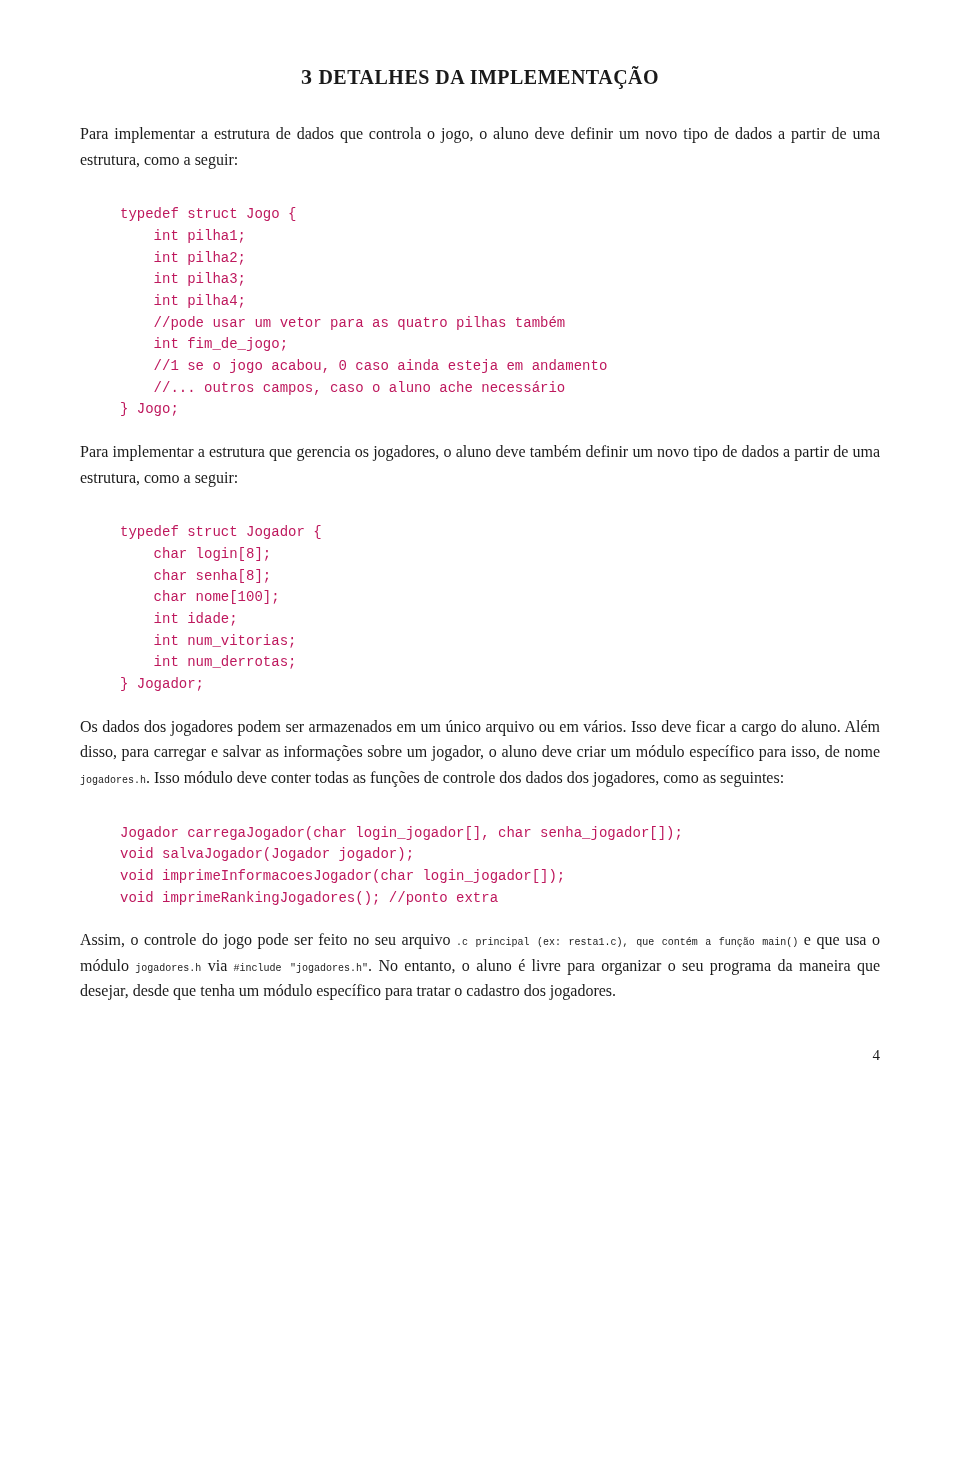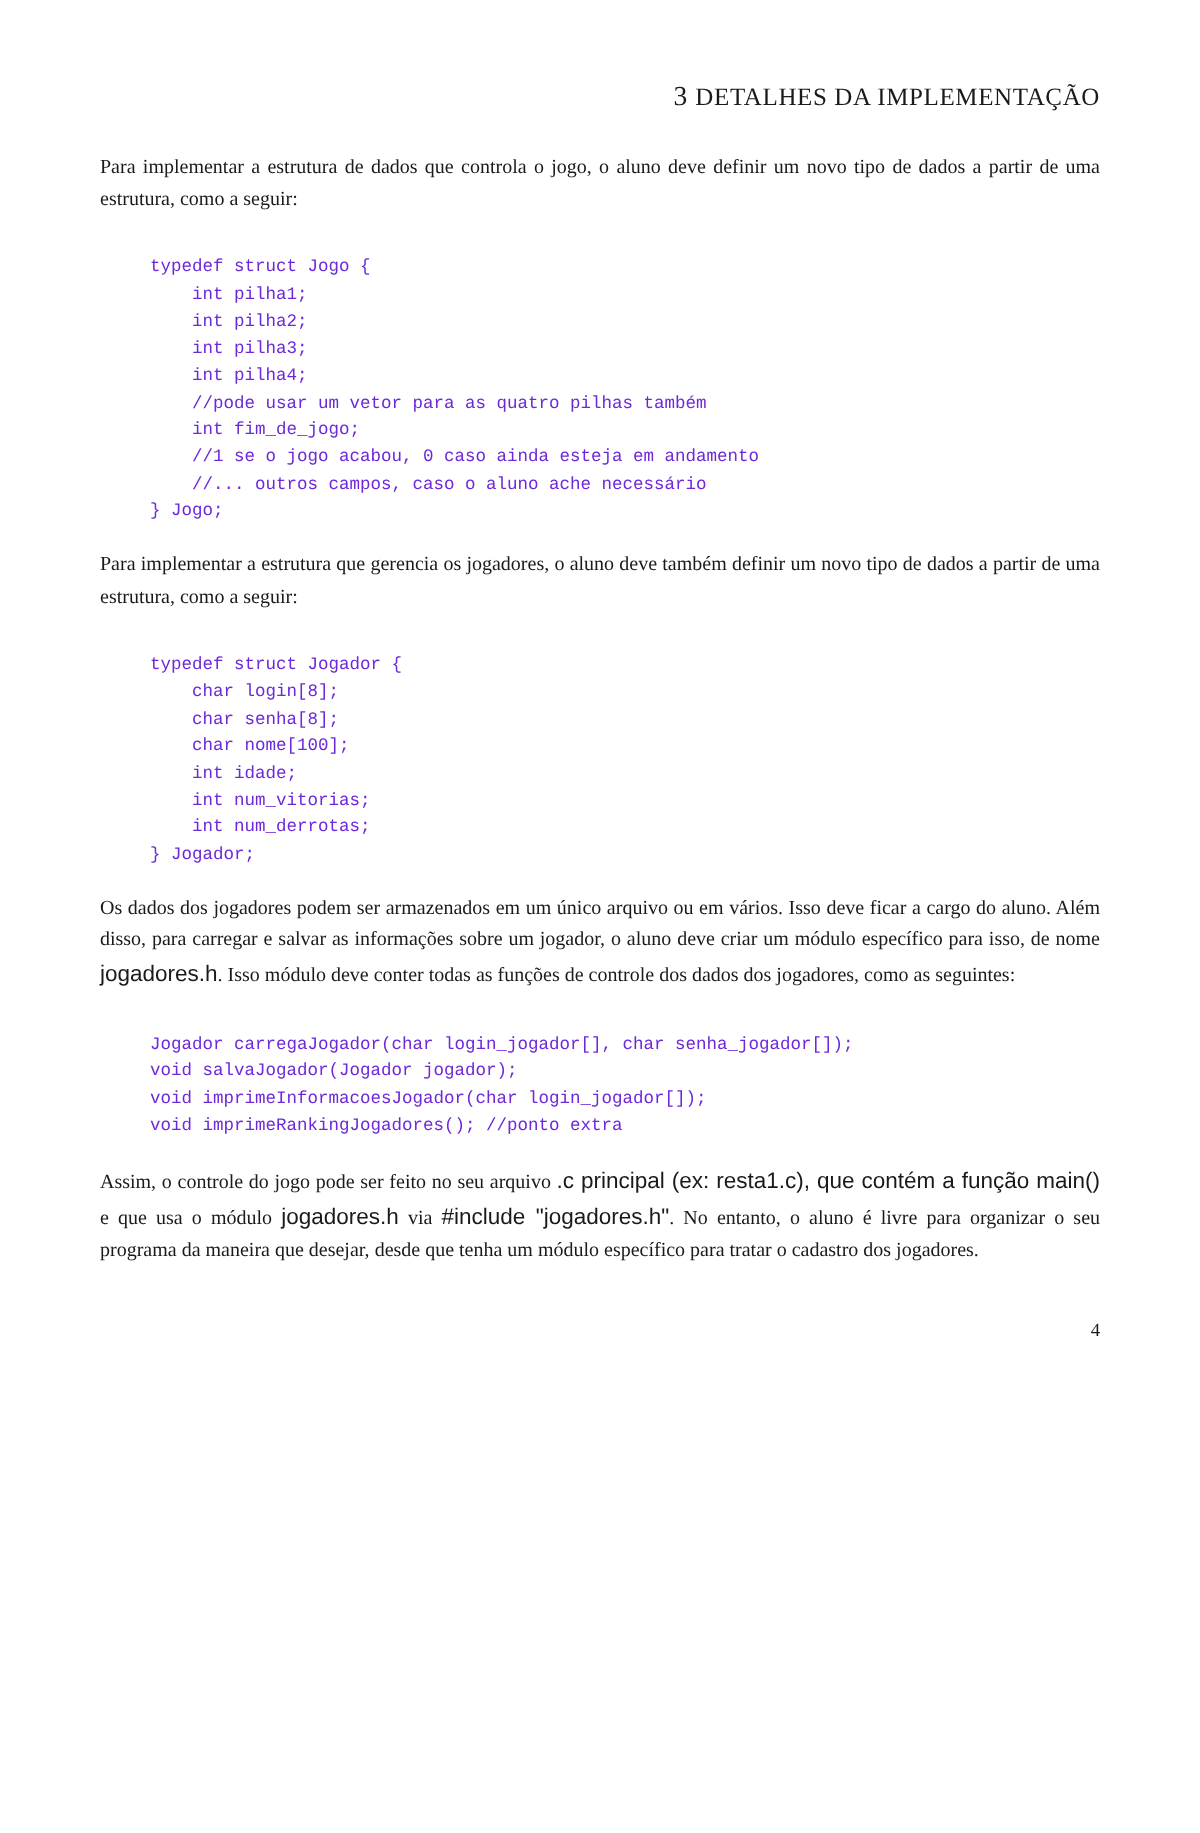--- a/index.html
+++ b/index.html
@@ -13,23 +13,23 @@
       color: #1a1a1a;
       font-family: "Times New Roman", Times, serif;
       font-size: 16px;
       line-height: 1.5;
       padding: 60px 80px 80px 80px;
       max-width: 960px;
       margin: 0 auto;
     }
 
     .page-title {
-      text-align: right;
+      text-align: center;
       font-size: 22px;
-      font-weight: normal;
+      font-weight: bold;
       margin-bottom: 28px;
       font-family: "Times New Roman", Times, serif;
       letter-spacing: 0.5px;
     }
 
     .page-title .chapter-num {
       font-variant: normal;
     }
 
     .page-title .title-text {
@@ -44,26 +44,26 @@
       font-size: 16px;
       line-height: 1.6;
     }
 
     .code-block {
       font-family: "Courier New", Courier, monospace;
       font-size: 14px;
       line-height: 1.55;
       margin: 32px 0 18px 40px;
       white-space: pre;
-      color: #6d28d9;
+      color: #be185d;
     }
 
     code {
-      font-family: Liberation Sans, sans-serif;
-      font-size: 18px;
+      font-family: Liberation Mono, monospace;
+      font-size: 10px;
     }
 
     .page-number {
       text-align: right;
       margin-top: 40px;
       font-size: 15px;
     }
 
     strong {
       font-weight: normal;

